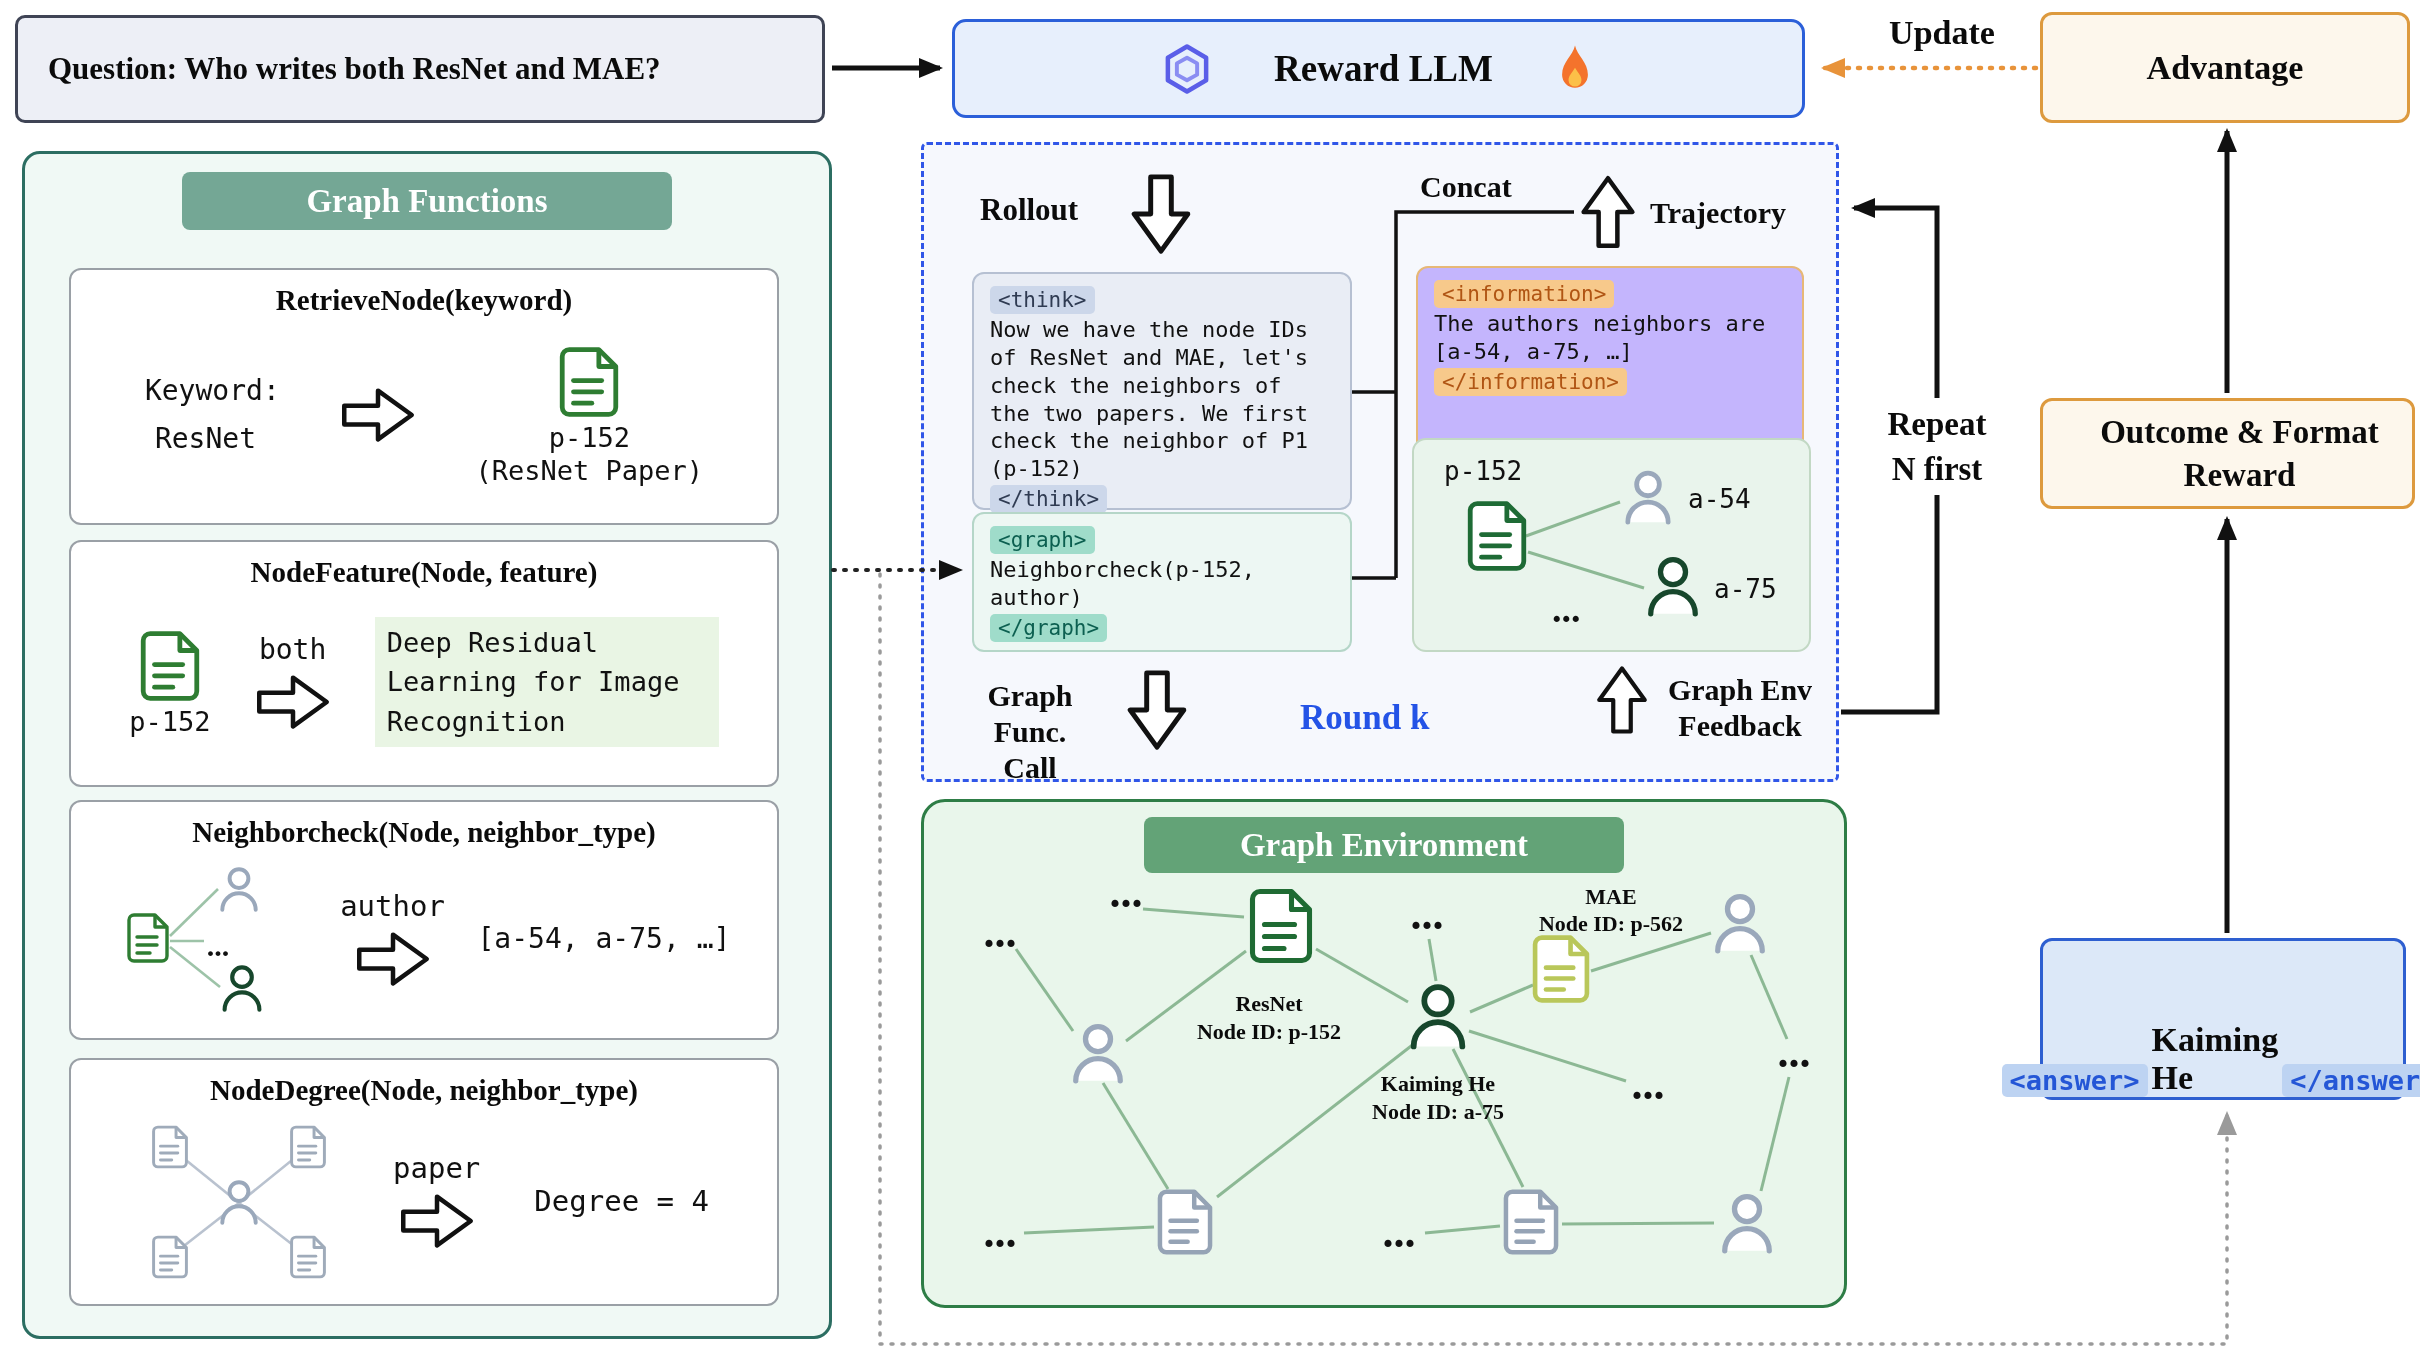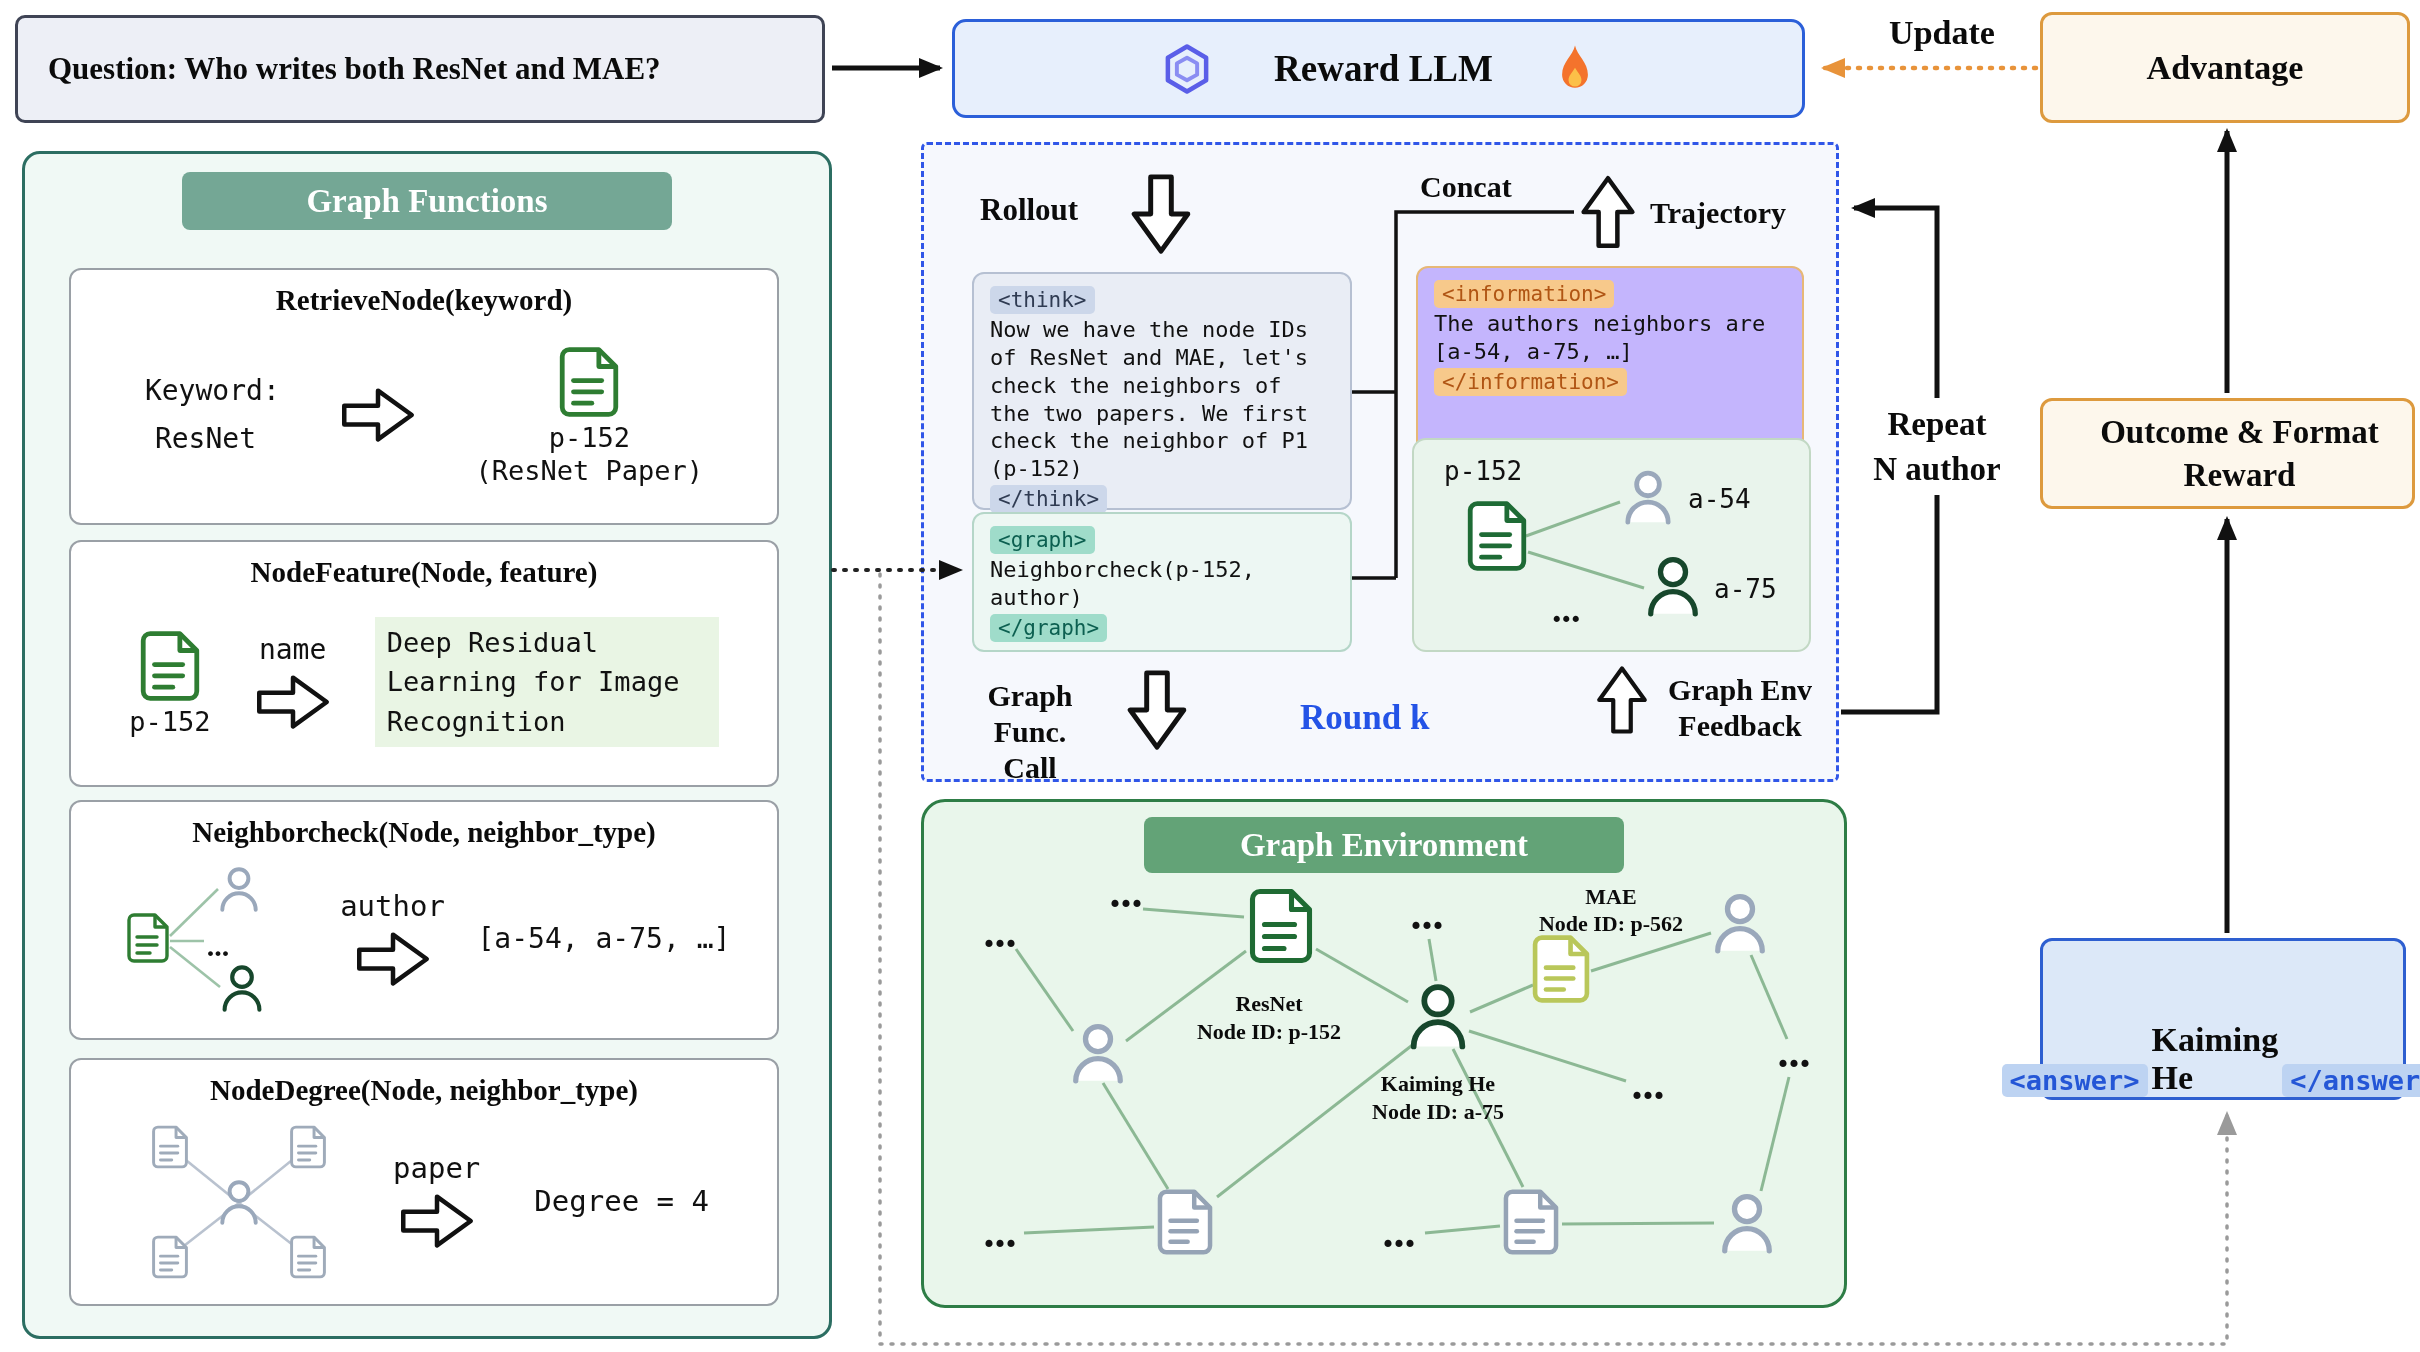--- a/index.html
+++ b/index.html
@@ -175,21 +175,21 @@
   <div class="abs card" style="left:69px;top:540px;width:710px;height:247px;">
     <div class="card-title serif">NodeFeature(Node, feature)</div>
     <div class="card-row">
       <div class="result-col">
         <svg width="62" height="76" style="color:#2e7d32">
             <use href="#icon-doc"></use>
           </svg>
         <div class="mono" style="font-size:27px;">p-152</div>
       </div>
       <div class="midcol">
-        <div class="mono" style="font-size:28px;">name</div>
+        <div class="mono" style="font-size:28px;">both</div>
         <svg width="76" height="60">
             <use href="#block-arrow-right"></use>
           </svg>
       </div>
       <div class="mono hl-green" style="font-size:27px;width:320px;">Deep Residual Learning for Image Recognition</div>
     </div>
   </div>
 
   <div class="abs card" style="left:69px;top:800px;width:710px;height:240px;">
     <div class="card-title serif">Neighborcheck(Node, neighbor_type)</div>
@@ -301,21 +301,21 @@
   <svg class="abs" style="left:1594px;top:658px;" width="56" height="84">
       <use href="#block-arrow-up"></use>
     </svg>
   <div class="abs serif lbl" style="left:1648px;top:672px;width:184px;text-align:center;line-height:1.2;">
     <div>Graph Env</div>
     <div>Feedback</div>
   </div>
 
   <div class="abs repeat-label serif">
     <div>Repeat</div>
-    <div>N author</div>
+    <div>N first</div>
   </div>
 
   <div class="abs outcome-box serif">
     <div>Outcome &amp; Format</div>
     <div>Reward</div>
   </div>
 
   <div class="abs answer-box">
     <span class="tag-answer">&lt;answer&gt;</span>
     <span class="serif answer-name">Kaiming He</span>

